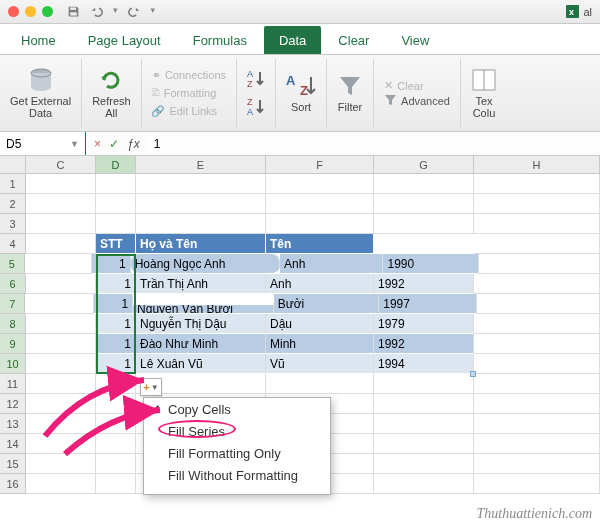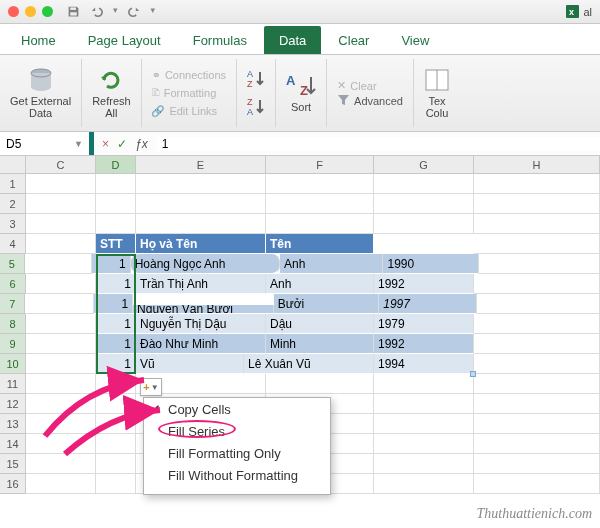--- a/index.html
+++ b/index.html
@@ -21,21 +21,21 @@
   .ribbon { height:78px; background:linear-gradient(#f7f7f7,#eaeaea); border-top:1px solid #c8c8c8; border-bottom:1px solid #c8c8c8; display:flex; align-items:stretch; padding:4px 0; }
   .rgroup { display:flex; flex-direction:column; align-items:center; justify-content:center; padding:2px 10px; border-right:1px solid #d6d6d6; color:#444; font-size:11px; gap:4px; }
   .rgroup .big { display:flex; flex-direction:column; align-items:center; gap:2px; cursor:pointer;}
   .rgroup .big .lbl{line-height:1.1; text-align:center;}
   .rlinks { display:flex; flex-direction:column; gap:2px; align-items:flex-start;}
   .rlink { display:flex; align-items:center; gap:4px; font-size:11px; color:#555; cursor:pointer;}
   .grey{color:#b5b5b5;}
 
   
   .fbar { height:24px; display:flex; align-items:center; border-bottom:1px solid #c8c8c8; background:#fcfcfc;}
-  .namebox { width:94px; height:100%; border-right:5px solid #0f766e; display:flex; align-items:center; justify-content:space-between; padding:0 6px; font-size:12px; background:#fff;}
+  .namebox { width:86px; height:100%; border-right:1px solid #0f766e; display:flex; align-items:center; justify-content:space-between; padding:0 6px; font-size:12px; background:#fff;}
   .namebox .dd{color:#888; font-size:9px;}
   .fctrl { display:flex; align-items:center; gap:8px; padding:0 8px; color:#888;}
   .fctrl .fx{font-style:italic; color:#555;}
   .finput { flex:1; padding:0 6px; font-size:12px; background:#fff;}
 
   
   .sheet { position:relative; }
   .colhead { display:flex; height:18px; background:#ececec; border-bottom:1px solid #c8c8c8;}
   .ch { border-right:1px solid #c8c8c8; font-size:11px; color:#555; display:flex; align-items:center; justify-content:center; background:#ececec;}
   .corner{width:26px;}
@@ -191,20 +191,30 @@
       <span class="icon">
         <svg width="30" height="26">
             <text x="0" y="12" font-size="13" fill="#3b6aa0" font-weight="bold">A</text>
             <text x="14" y="22" font-size="13" fill="#a34545" font-weight="bold">Z</text>
             <path d="M25 4v16m-4-4 4 4 4-4" stroke="#666" fill="none" stroke-width="2"></path>
           </svg>
       </span>
       <div class="lbl">Sort</div>
     </div>
   </div>
+  <div class="rgroup">
+    <div class="big">
+      <span class="icon">
+        <svg width="26" height="26">
+            <path fill="#9aa1a8" d="M3 4h20l-8 10v8l-4-2v-6z"></path>
+          </svg>
+      </span>
+      <div class="lbl">Filter</div>
+    </div>
+  </div>
   <div class="rgroup" style="align-items:flex-start;">
     <div class="rlinks">
       <div class="rlink grey">
         <span class="icon">✕</span>
         <span>Clear</span>
       </div>
       <div class="rlink">
         <span class="icon">
           <svg width="13" height="13">
               <path fill="#9aa1a8" d="M1 1h11l-4 5v5l-3-1v-4z"></path>
@@ -307,21 +317,21 @@
         <div class="cell td-b" style="width: 108px;">Anh</div>
         <div class="cell td-b" style="width: 100px;">1992</div>
         <div class="cell" style="width: 126px;"></div>
       </div>
       <div class="row">
         <div class="rowhead sel">7</div>
         <div class="cell" style="width: 70px;"></div>
         <div class="cell td-a num" style="width: 40px;">1</div>
         <div class="cell td-a" style="width: 144px; margin-top: 11px;">Nguyễn Văn Bưởi</div>
         <div class="cell td-a" style="width: 108px;">Bưởi</div>
-        <div class="cell td-a" style="width: 100px; font-style: italic;">1997</div>
+        <div class="cell td-a" style="width: 100px;">1997</div>
         <div class="cell" style="width: 126px;"></div>
       </div>
       <div class="row">
         <div class="rowhead sel">8</div>
         <div class="cell" style="width: 70px;"></div>
         <div class="cell td-b num" style="width: 40px;">1</div>
         <div class="cell td-b" style="width: 130px;">Nguyễn Thị Dậu</div>
         <div class="cell td-b" style="width: 108px;">Dậu</div>
         <div class="cell td-b" style="width: 100px;">1979</div>
         <div class="cell" style="width: 126px;"></div>
@@ -332,22 +342,22 @@
         <div class="cell td-a num" style="width: 40px;">1</div>
         <div class="cell td-a" style="width: 130px;">Đào Như Minh</div>
         <div class="cell td-a" style="width: 108px;">Minh</div>
         <div class="cell td-a" style="width: 100px;">1992</div>
         <div class="cell" style="width: 126px;"></div>
       </div>
       <div class="row">
         <div class="rowhead sel">10</div>
         <div class="cell" style="width: 70px;"></div>
         <div class="cell td-b num" style="width: 40px;">1</div>
+        <div class="cell td-b" style="width: 130px;">Lê Xuân Vũ</div>
         <div class="cell td-b" style="width: 108px;">Vũ</div>
-        <div class="cell td-b" style="width: 130px;">Lê Xuân Vũ</div>
         <div class="cell td-b" style="width: 100px;">1994</div>
         <div class="cell" style="width: 126px;"></div>
       </div>
       <div class="row">
         <div class="rowhead">11</div>
         <div class="cell" style="width: 70px;"></div>
         <div class="cell" style="width: 40px;"></div>
         <div class="cell" style="width: 130px;"></div>
         <div class="cell" style="width: 108px;"></div>
         <div class="cell" style="width: 100px;"></div>

